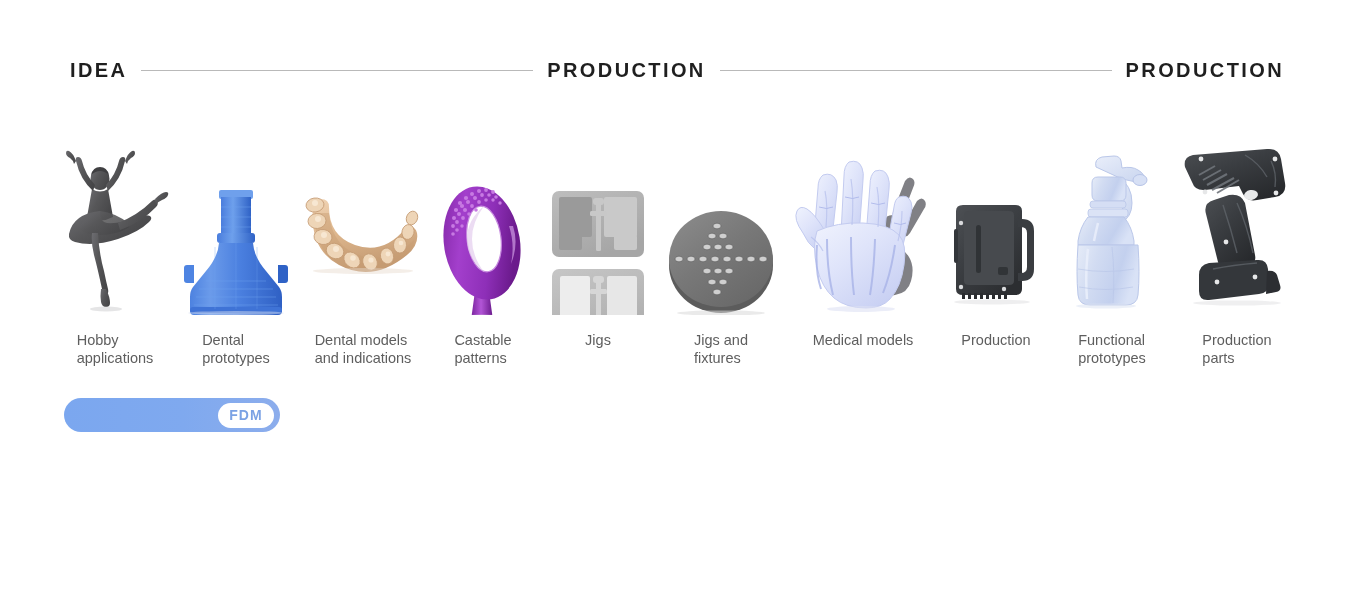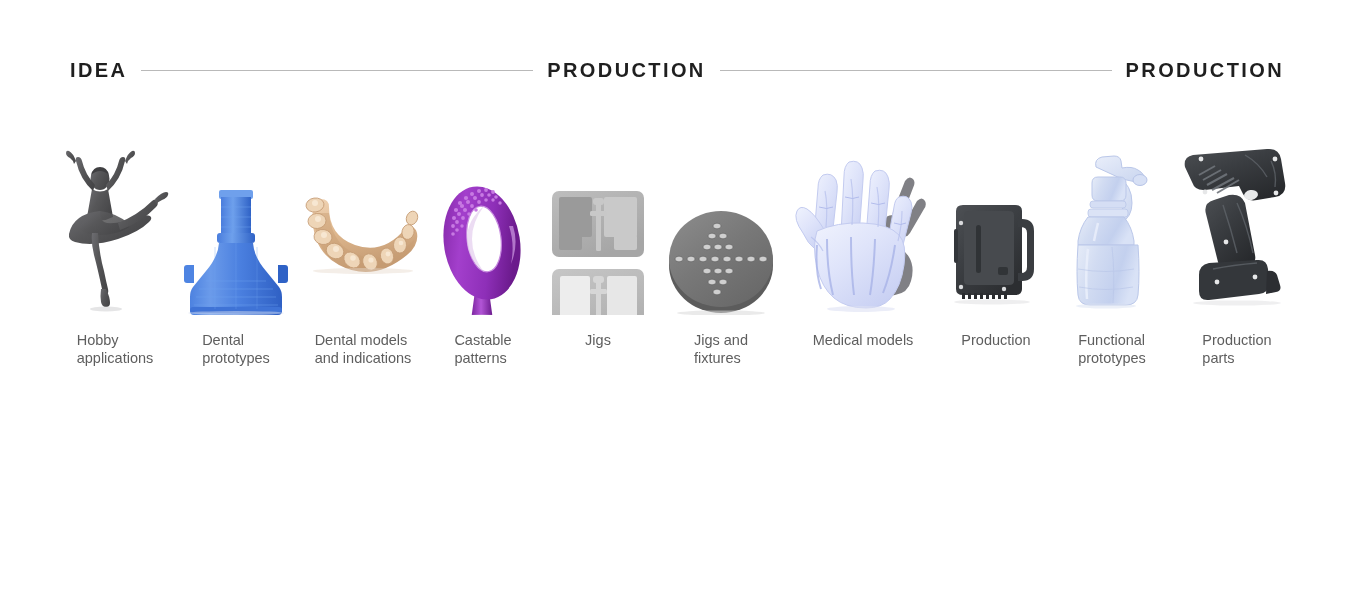--- a/index.html
+++ b/index.html
@@ -660,16 +660,21 @@
       </svg>
     </div>
     <div class="product-label">Production
 parts</div>
   </div>
 
 </div>
 
 <div class="bars">
 
+  <div class="bar" id="bar-fdm">
+    <div class="bar-pill">
+      <span>FDM</span>
+    </div>
+  </div>
 
 
 
 </div>
 
 </body></html>

